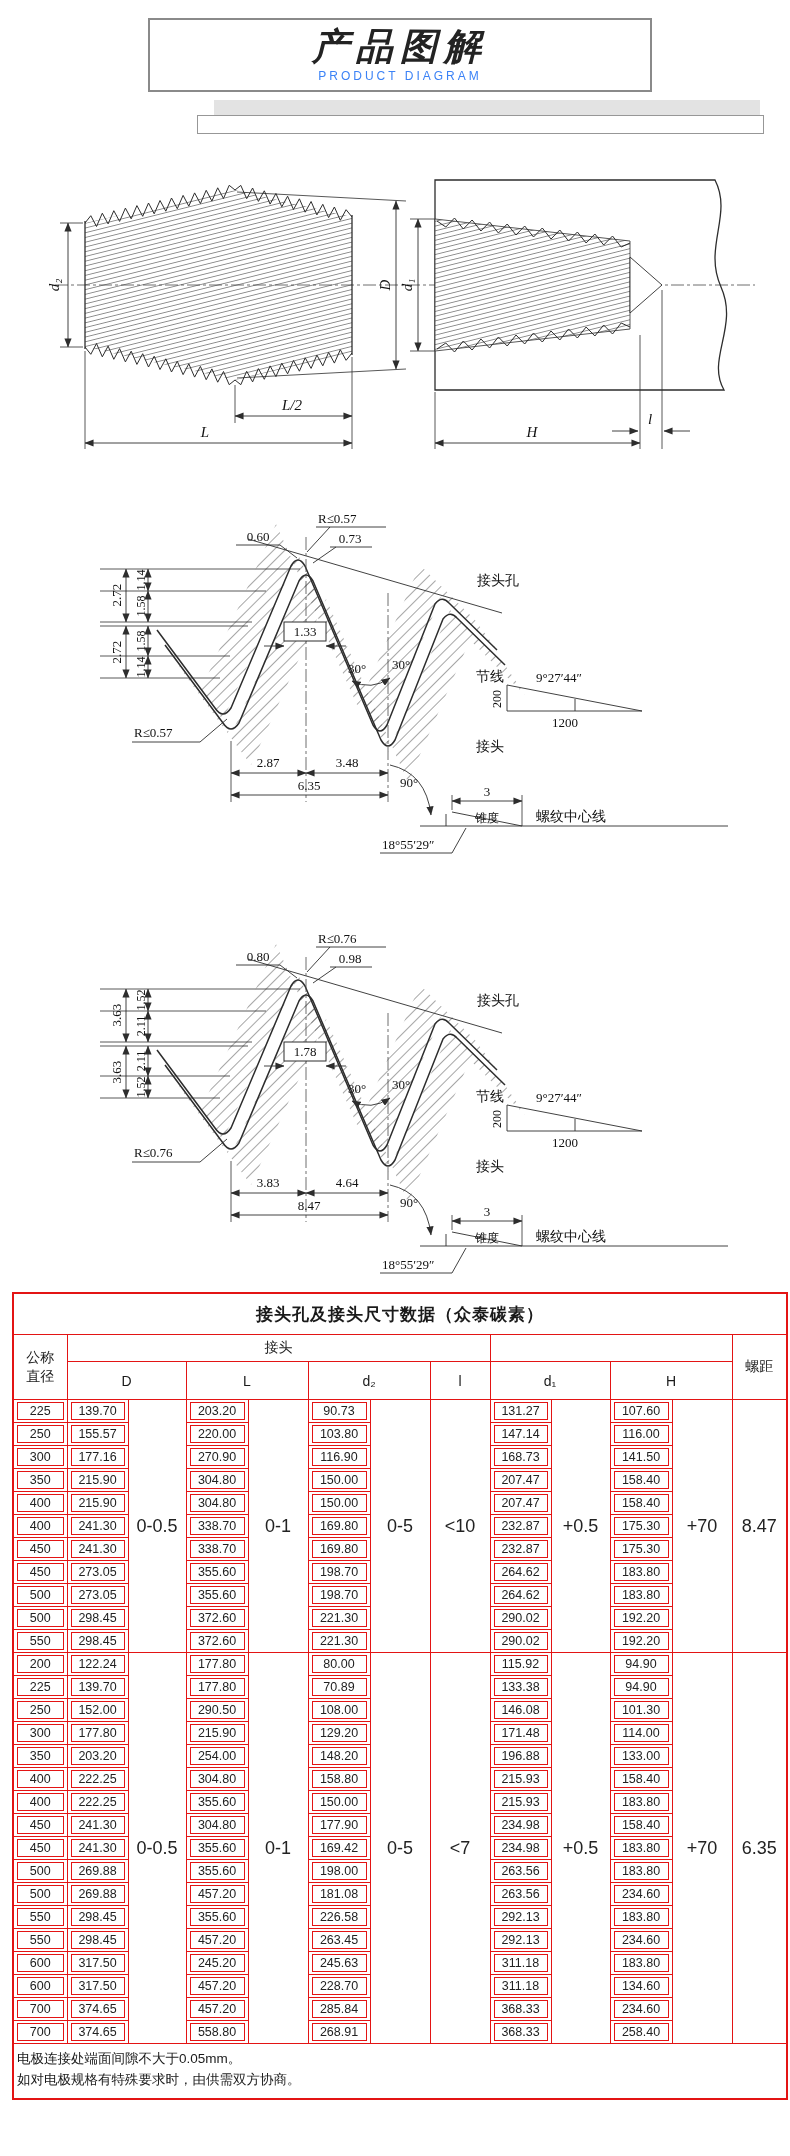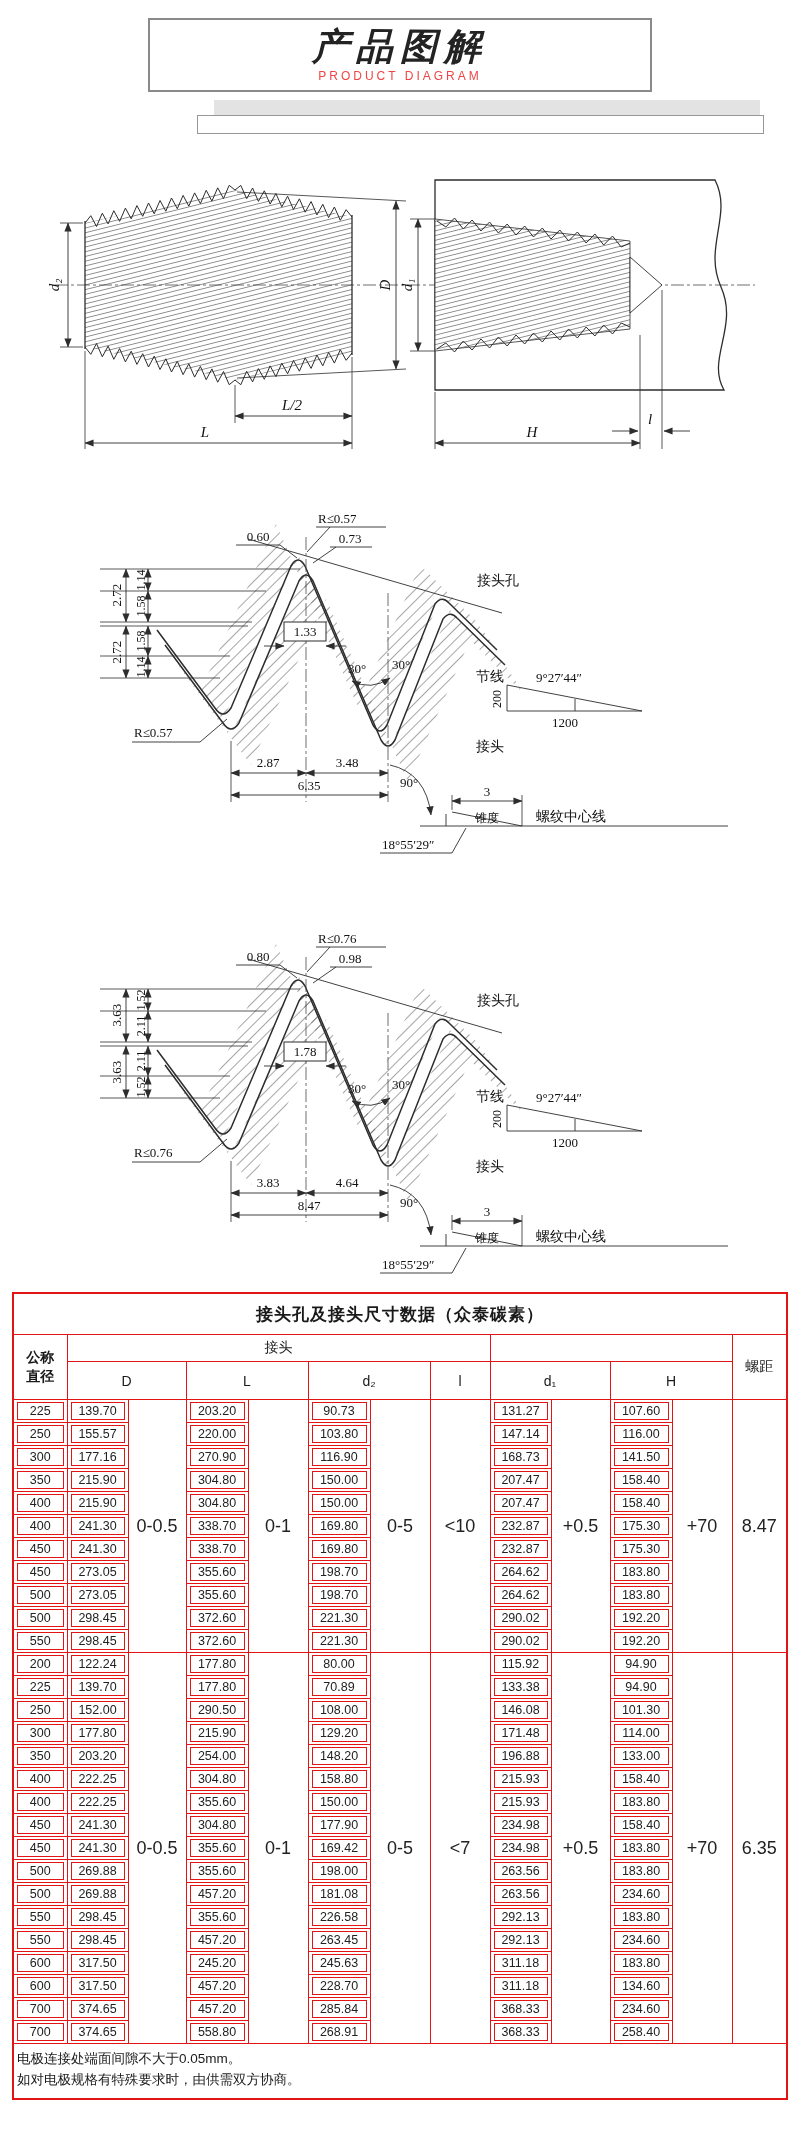--- a/index.html
+++ b/index.html
@@ -3,21 +3,21 @@
 <meta charset="utf-8">
 <style>
   html,body{margin:0;padding:0;background:#fff;}
   body{font-family:"Liberation Sans","DejaVu Sans",sans-serif;color:#1a1a1a;}
   #page{position:relative;width:790px;height:2156px;background:#fff;overflow:hidden;}
 
   
   .title-box{position:absolute;left:148px;top:18px;width:500px;height:70px;border:2px solid #8a8a8a;
     display:flex;flex-direction:column;align-items:center;justify-content:center;background:#fff;z-index:3;}
   .title-cn{font-size:37px;font-weight:bold;font-style:italic;letter-spacing:7px;color:#232323;line-height:1;}
-  .title-en{font-size:12px;letter-spacing:3px;color:#ef4444;margin-top:4px;}
+  .title-en{font-size:12px;letter-spacing:3px;color:#3b82f6;margin-top:4px;}
   .bar-gray{position:absolute;left:214px;top:100px;width:546px;height:15px;background:#e3e3e3;z-index:1;}
   .bar-white{position:absolute;left:197px;top:115px;width:565px;height:17px;background:#fff;border:1px solid #979797;z-index:2;}
 
   
   svg.fig{position:absolute;left:0;}
   .ln{fill:none;stroke:#2d2d2d;stroke-width:1.5;stroke-linejoin:round;}
   .ol{fill:none;stroke:#2d2d2d;stroke-width:1.3;}
   .zz{fill:none;stroke:#2d2d2d;stroke-width:1;}
   .tln{fill:none;stroke:#2d2d2d;stroke-width:0.9;}
   .ext{stroke:#2d2d2d;stroke-width:0.8;}
@@ -32,21 +32,21 @@
   .mid{text-anchor:middle;}
 
   
   .spec{position:absolute;left:12px;top:1292px;width:774px;border-collapse:collapse;table-layout:fixed;
     border:2px solid #e31414;background:#fff;}
   .spec th,.spec td{border:1px solid #e31414;padding:0;}
   .spec .ttl{font-size:17px;font-weight:bold;height:40px;letter-spacing:1px;}
   .spec th{font-weight:normal;font-size:14px;text-align:center;}
   .spec .grp{height:27px;}
   .spec .sub{height:38px;font-size:14px;}
-  .spec .nom{white-space:pre-line;line-height:1.35;font-weight:bold;}
+  .spec .nom{white-space:pre-line;line-height:1.35;}
   .spec td.vcell{height:22px;}
   .spec .box{border:1px solid #e31414;margin:1px 3px;text-align:center;font-size:12.5px;line-height:16px;color:#222;}
   .spec td.tol{text-align:center;font-size:18px;color:#222;}
   .spec td.notes{text-align:left;font-size:13.5px;padding:5px 3px 7px;line-height:1.55;}
 </style>
 </head>
 <body>
 
 <div id="page">
 

